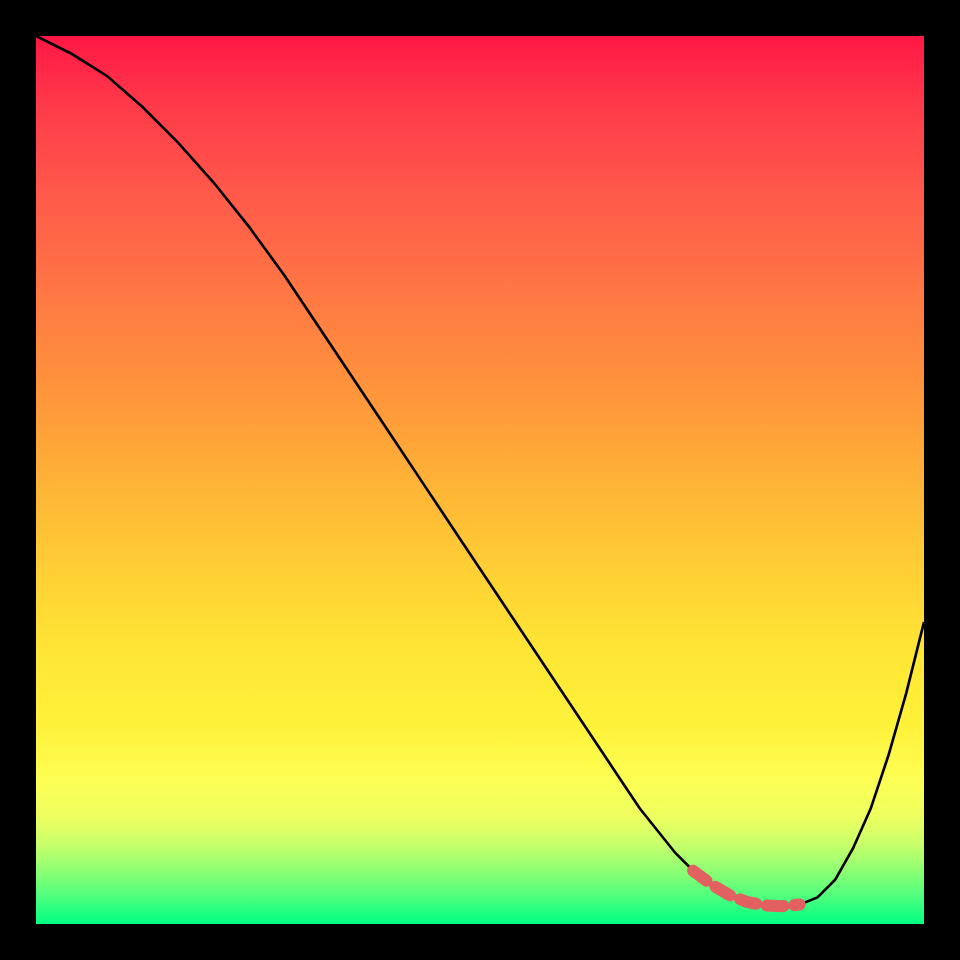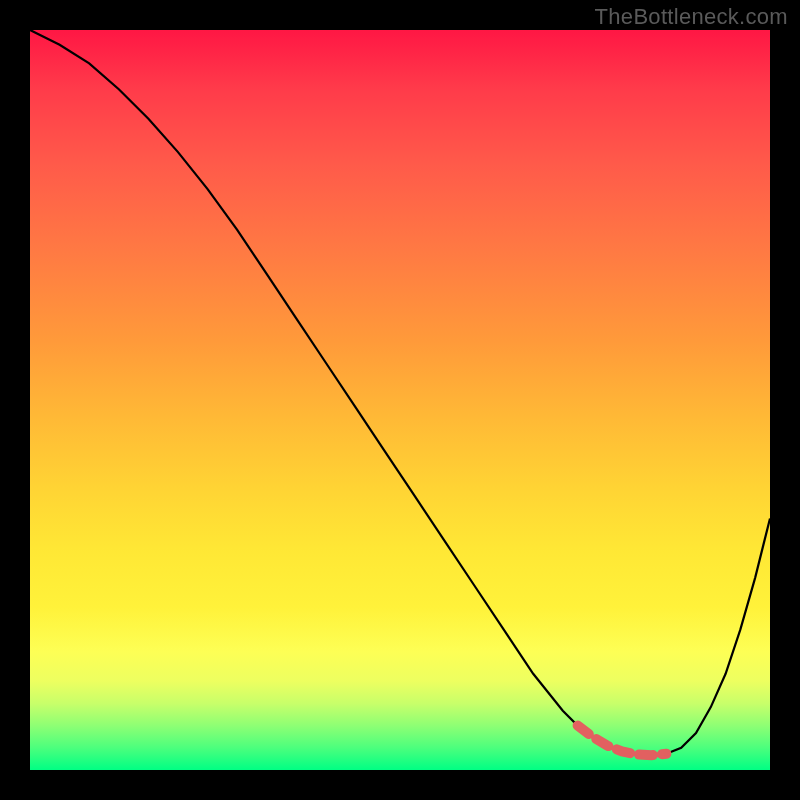--- a/index.html
+++ b/index.html
@@ -52,21 +52,20 @@
   svg.curve {
     position: absolute;
     inset: 0;
     width: 740px;
     height: 740px;
   }
 </style>
 </head>
 <body>
 <div class="container">
-  <div class="watermark">TheBottleneck.com</div>
   <div class="plot">
     <div class="gradient"></div>
     <svg class="curve" viewBox="0 0 740 740">
 
       <path id="curvePath" fill="none" stroke="#000000" stroke-width="2.2" d="M0.00 0.00 L29.60 14.80 L59.20 33.30 L88.80 59.20 L118.40 88.80 L148.00 122.10 L177.60 159.10 L207.20 199.80 L236.80 244.20 L266.40 288.60 L296.00 333.00 L325.60 377.40 L355.20 421.80 L384.80 466.20 L414.40 510.60 L444.00 555.00 L473.60 599.40 L488.40 621.60 L503.20 643.80 L518.00 662.30 L532.80 680.80 L547.60 695.60 L562.40 706.70 L577.20 715.58 L592.00 721.50 L606.80 724.46 L621.60 725.20 L636.40 723.72 L651.20 717.80 L666.00 703.00 L680.80 677.10 L695.60 643.80 L710.40 599.40 L725.20 547.60 L740.00 488.40"></path>
 
       <path id="highlightPath" fill="none" stroke="#e26060" stroke-width="10" stroke-linecap="round" stroke-dasharray="14 9" d="M547.60 695.60 L562.40 706.70 L577.20 715.58 L592.00 721.50 L606.80 724.46 L621.60 725.20 L636.40 723.72"></path>
     </svg>
   </div>
 </div>

